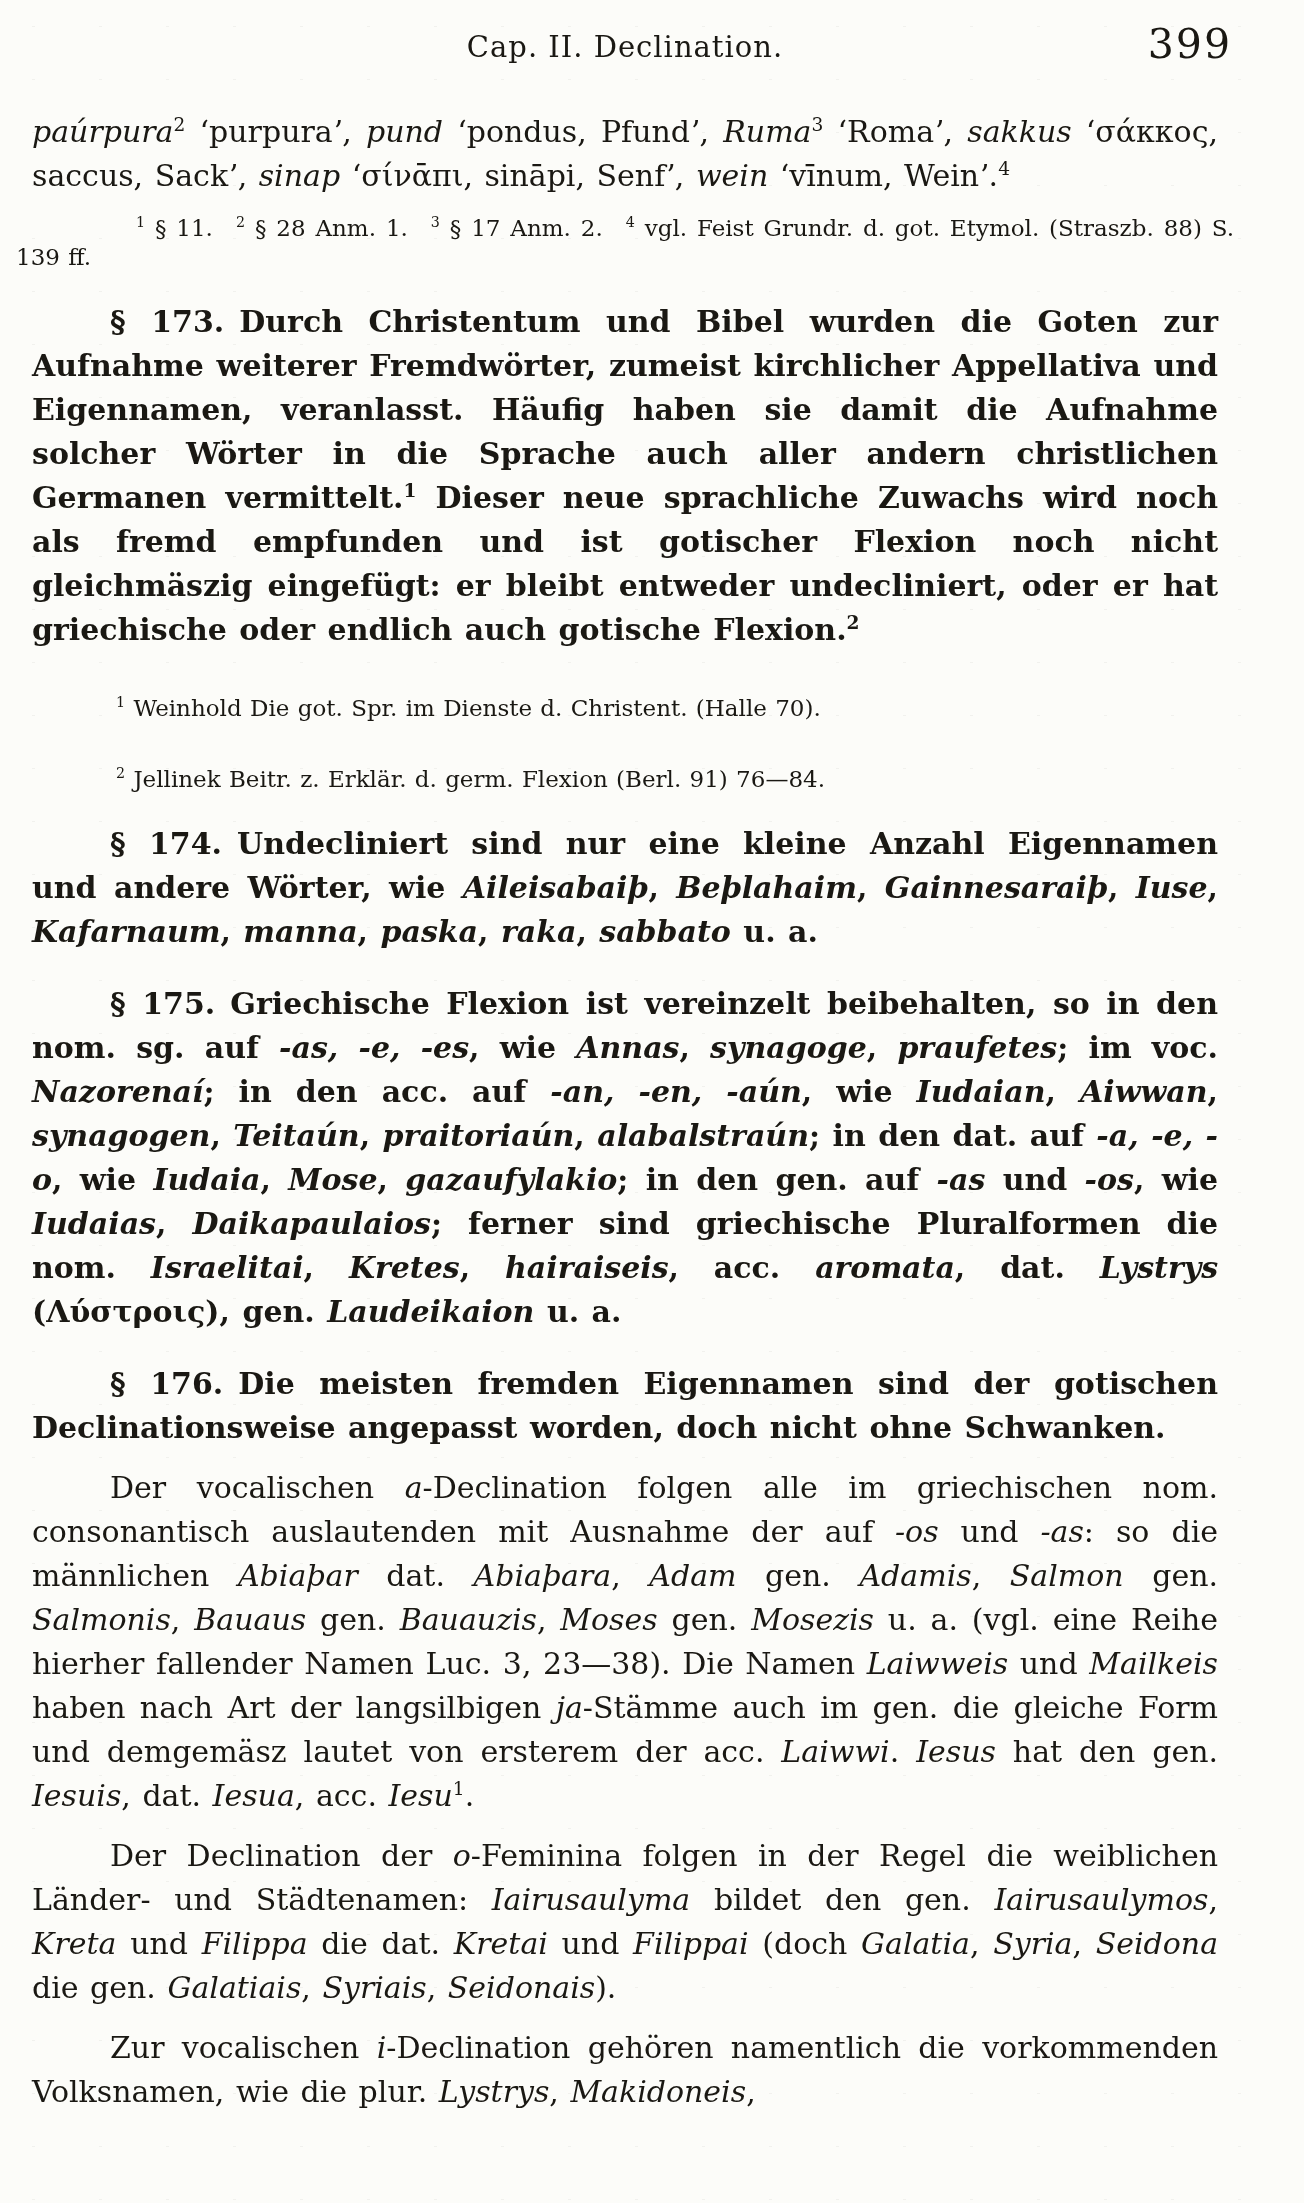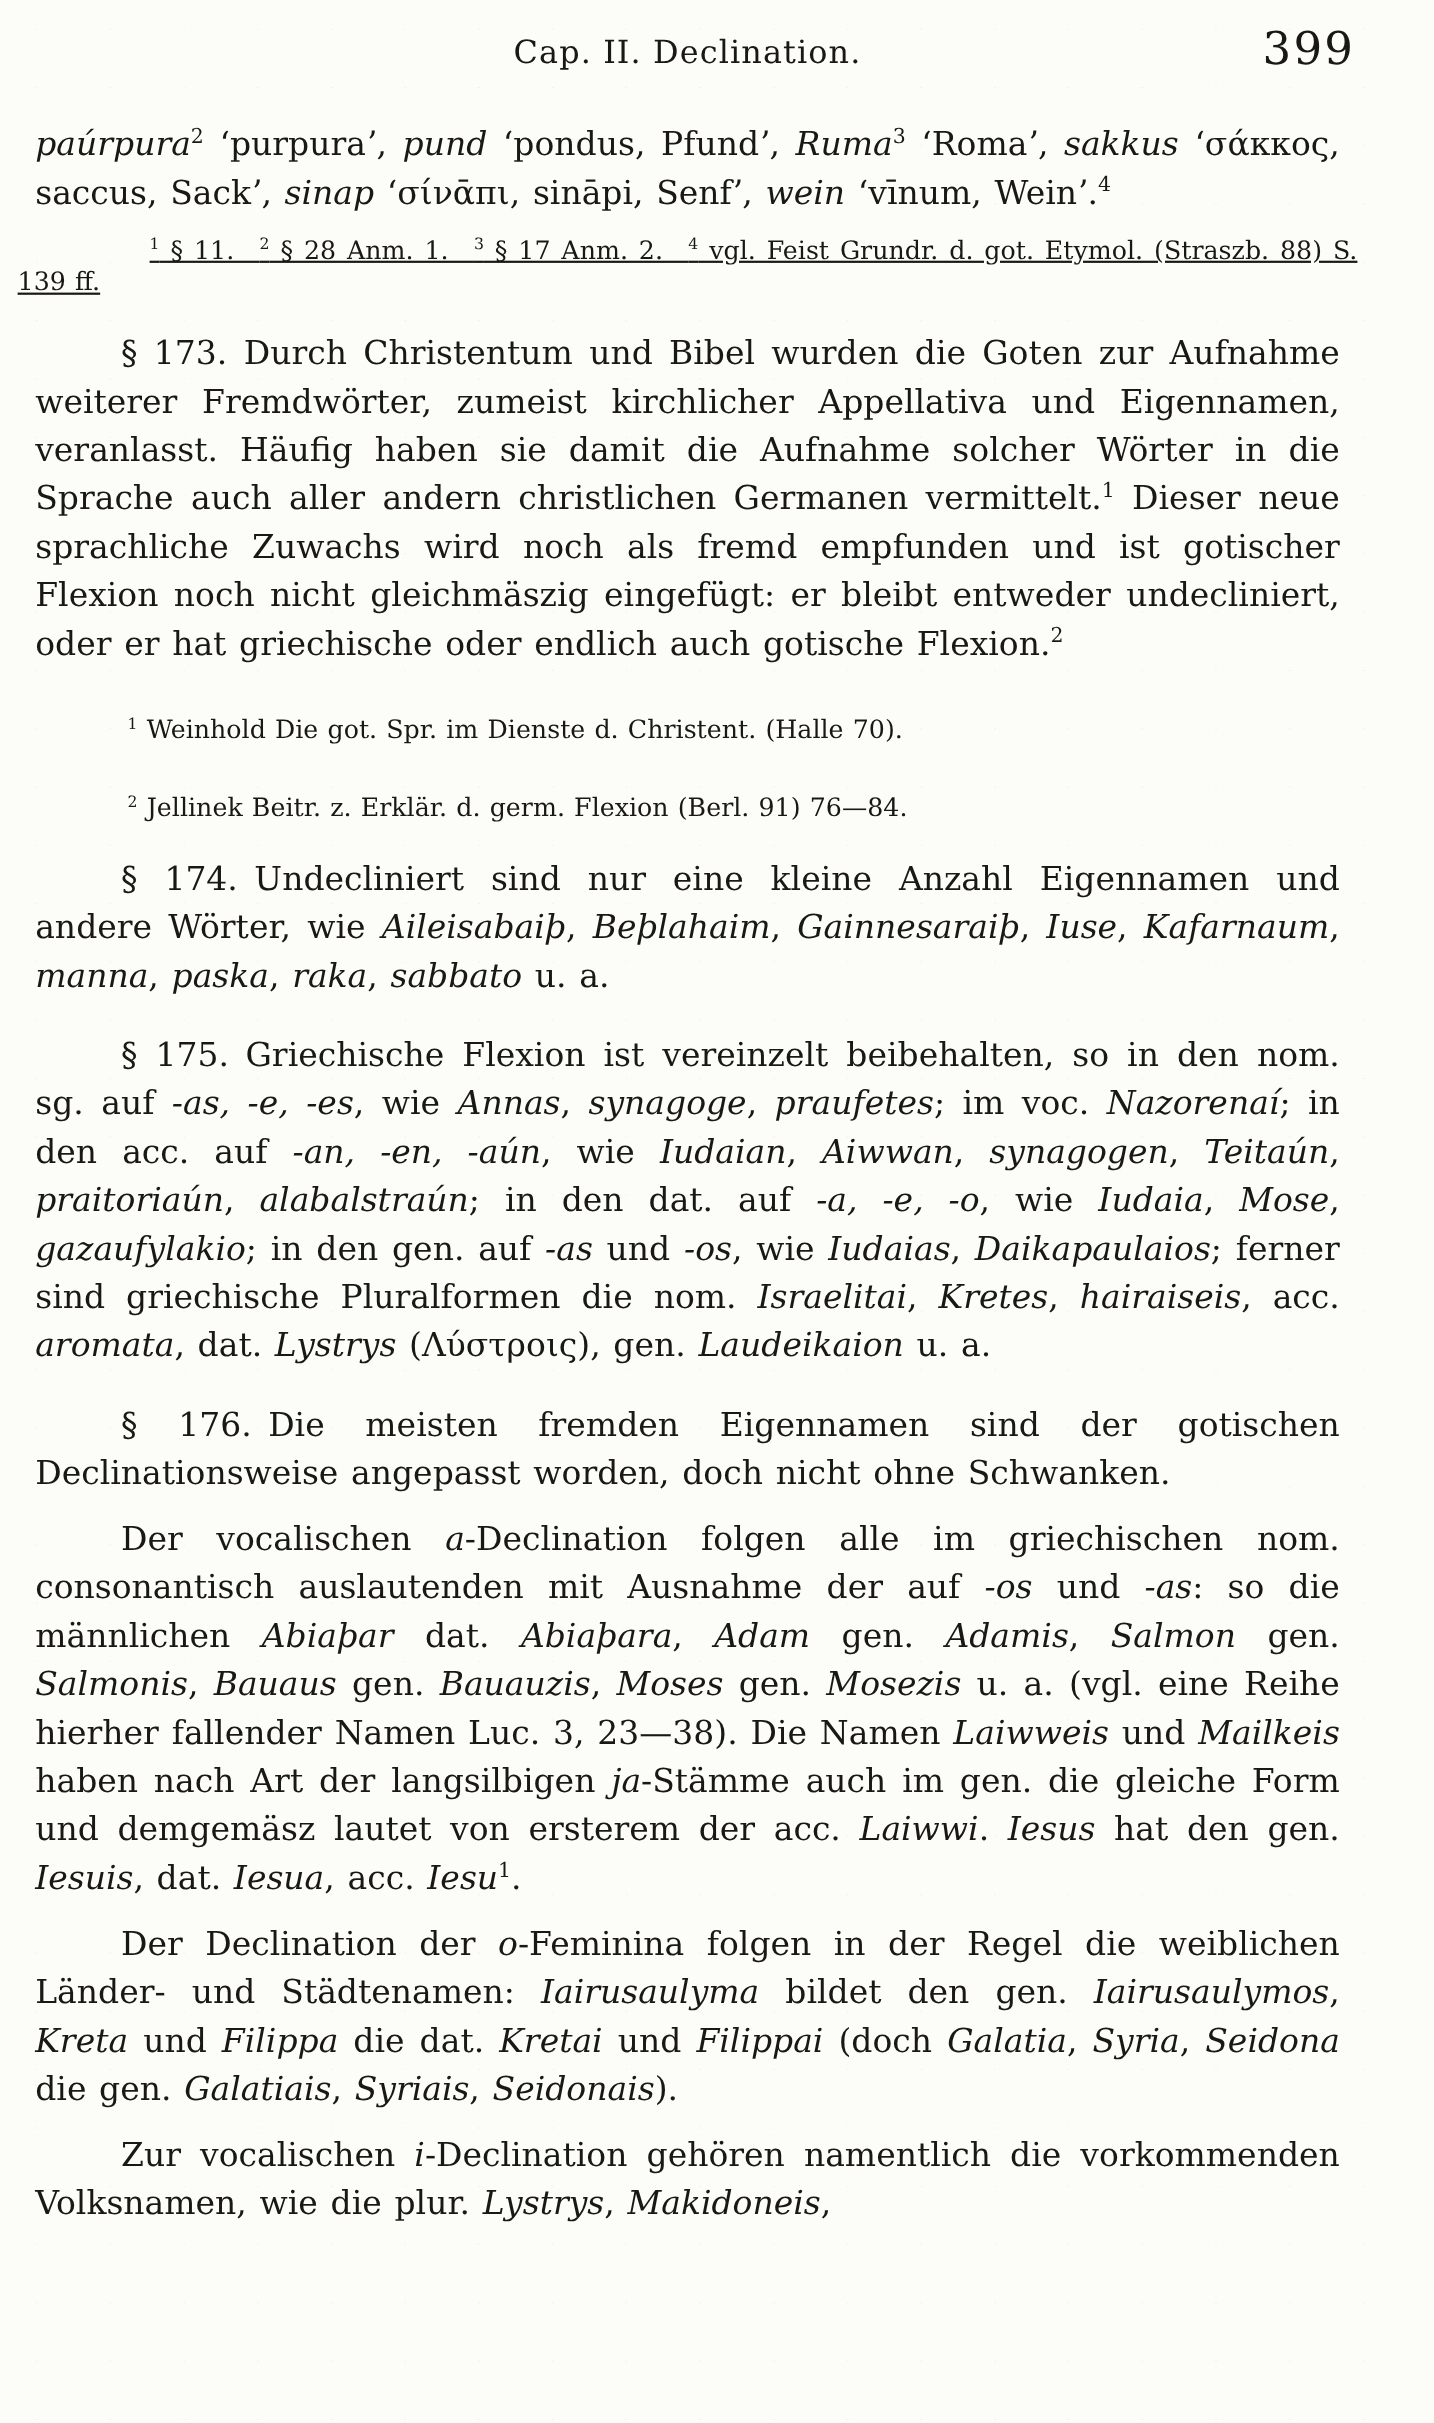--- a/index.html
+++ b/index.html
@@ -45,22 +45,22 @@
     letter-spacing:2px;
   }
   .para{
     margin:16px;
     font-size:30px;
     line-height:44px;
     text-align:justify;
     word-spacing:2px;
   }
   .indent{text-indent:78px;}
-  .gap{margin-top:28px;}
-  .gap-sm{margin-top:15px;text-decoration:underline;}
+  .gap{margin-top:28px;font-weight:bold;}
+  .gap-sm{margin-top:15px;}
   .gap-xs{margin-top:12px;}
   .fn{
     margin:0;
     font-size:23px;
     line-height:29px;
     text-align:left;
     word-spacing:1px;
   }
   .fn-hang{text-indent:120px;text-align:justify;}
   .fn-block{padding-left:100px;margin-top:42px;}

